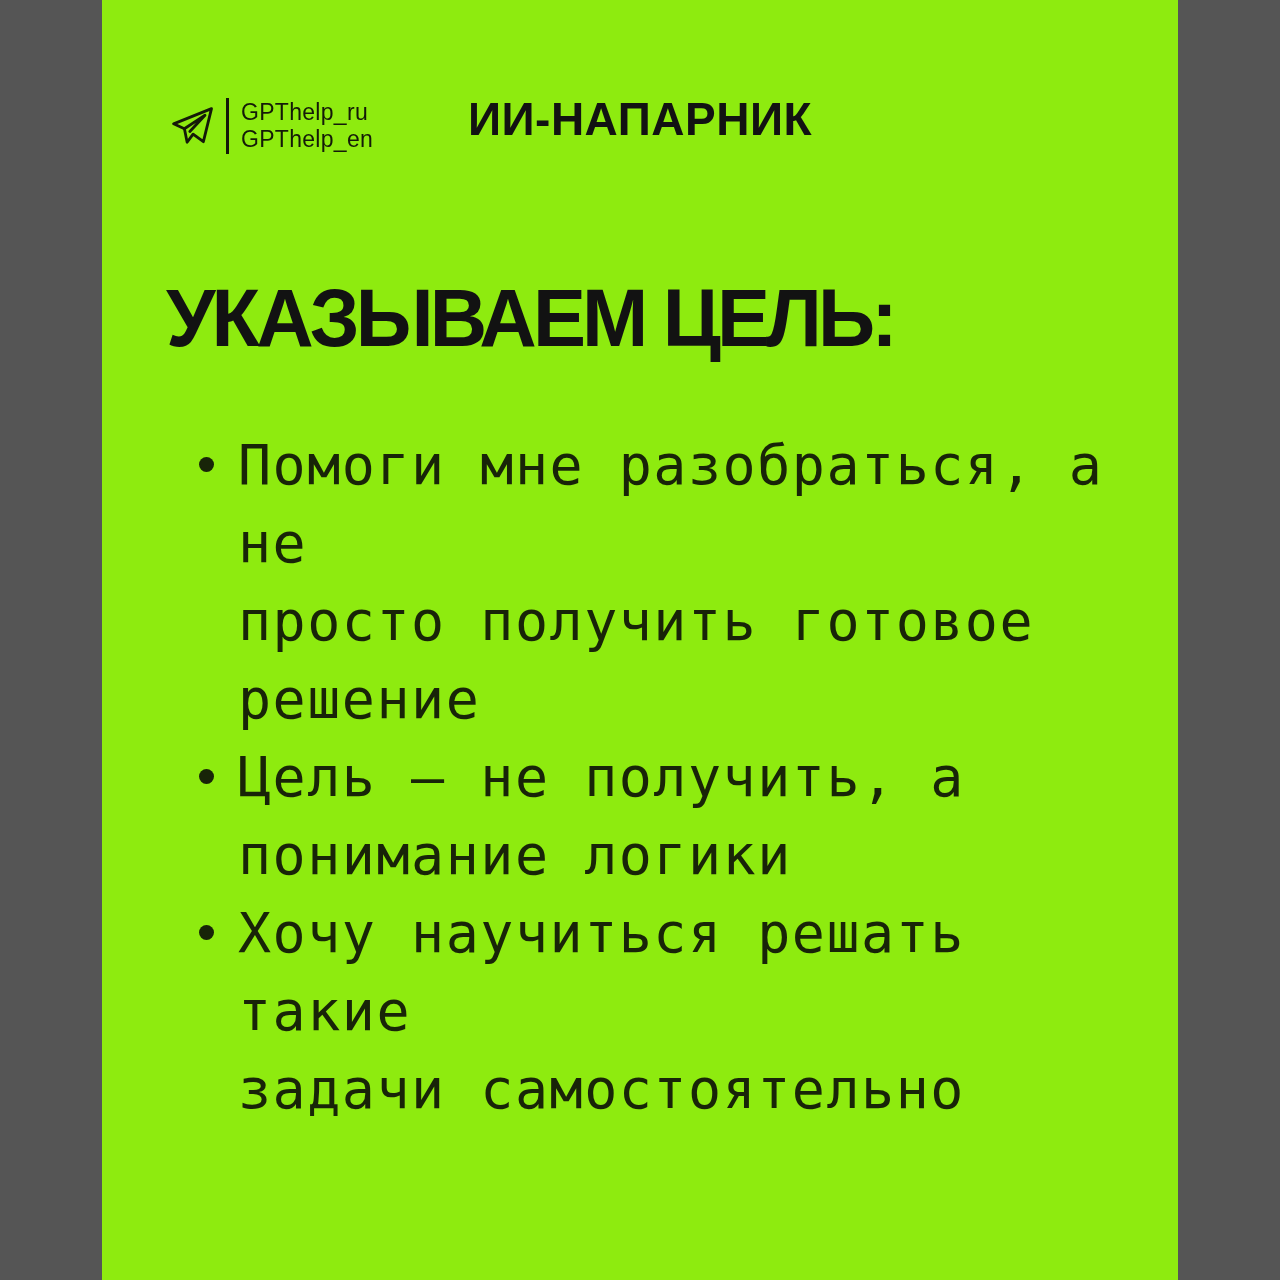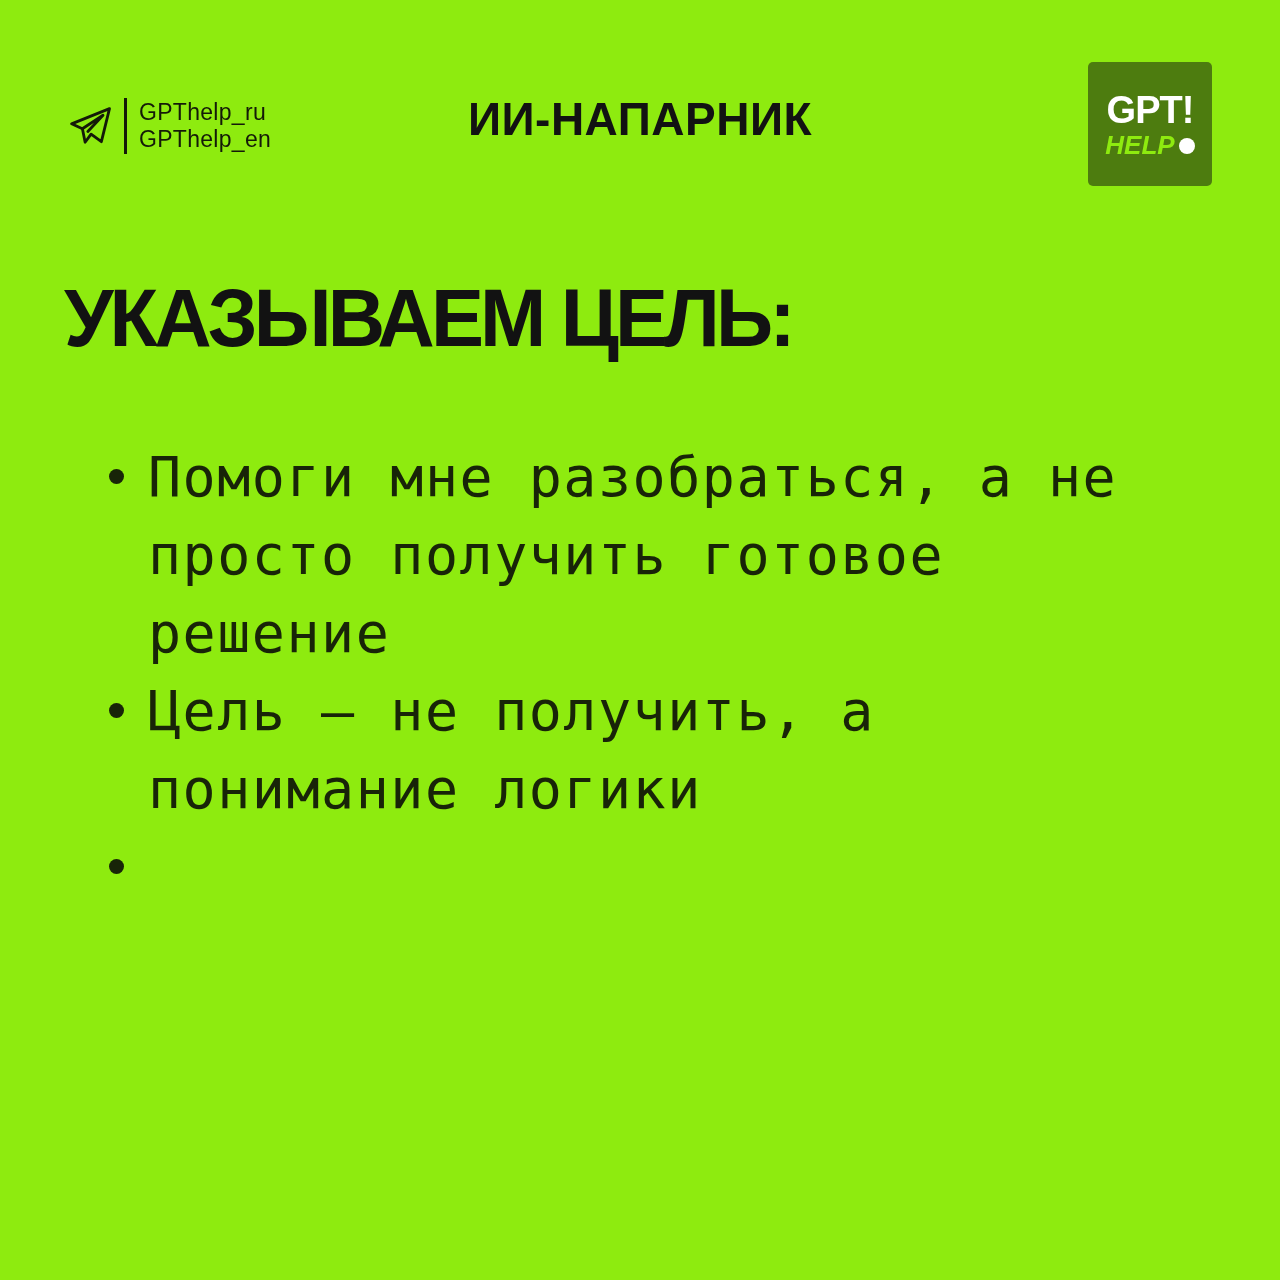--- a/index.html
+++ b/index.html
@@ -2,21 +2,21 @@
 <html><head>
 <meta charset="utf-8">
 <style>
   html, body {
     margin: 0;
     padding: 0;
     background: #555;
   }
   .card {
     position: relative;
-    width: 1280px;
+    width: 1076px;
     height: 1280px;
     margin: 0 auto;
     background: #8EEB0F;
     overflow: hidden;
     font-family: "Liberation Sans", sans-serif;
   }
 
   
   .tg-block {
     position: absolute;
@@ -111,21 +111,21 @@
     white-space: nowrap;
   }
 
   
   .goal-list {
     position: absolute;
     left: 64px;
     top: 426px;
     right: 40px;
     list-style: none;
-    margin: 12px;
+    margin: 0;
     padding: 0;
   }
   .goal-list li {
     display: flex;
     align-items: flex-start;
   }
   .bullet-dot {
     flex: 0 0 15px;
     width: 15px;
     height: 15px;
@@ -178,16 +178,18 @@
 просто получить готовое
 решение</span>
       </li>
       <li>
         <span class="bullet-dot"></span>
         <span class="bullet-text">Цель — не получить, а
 понимание логики</span>
       </li>
       <li>
         <span class="bullet-dot"></span>
+        <span class="bullet-text">Хочу научиться решать такие
+задачи самостоятельно</span>
       </li>
     </ul>
 
 </div>
 
 </body></html>

